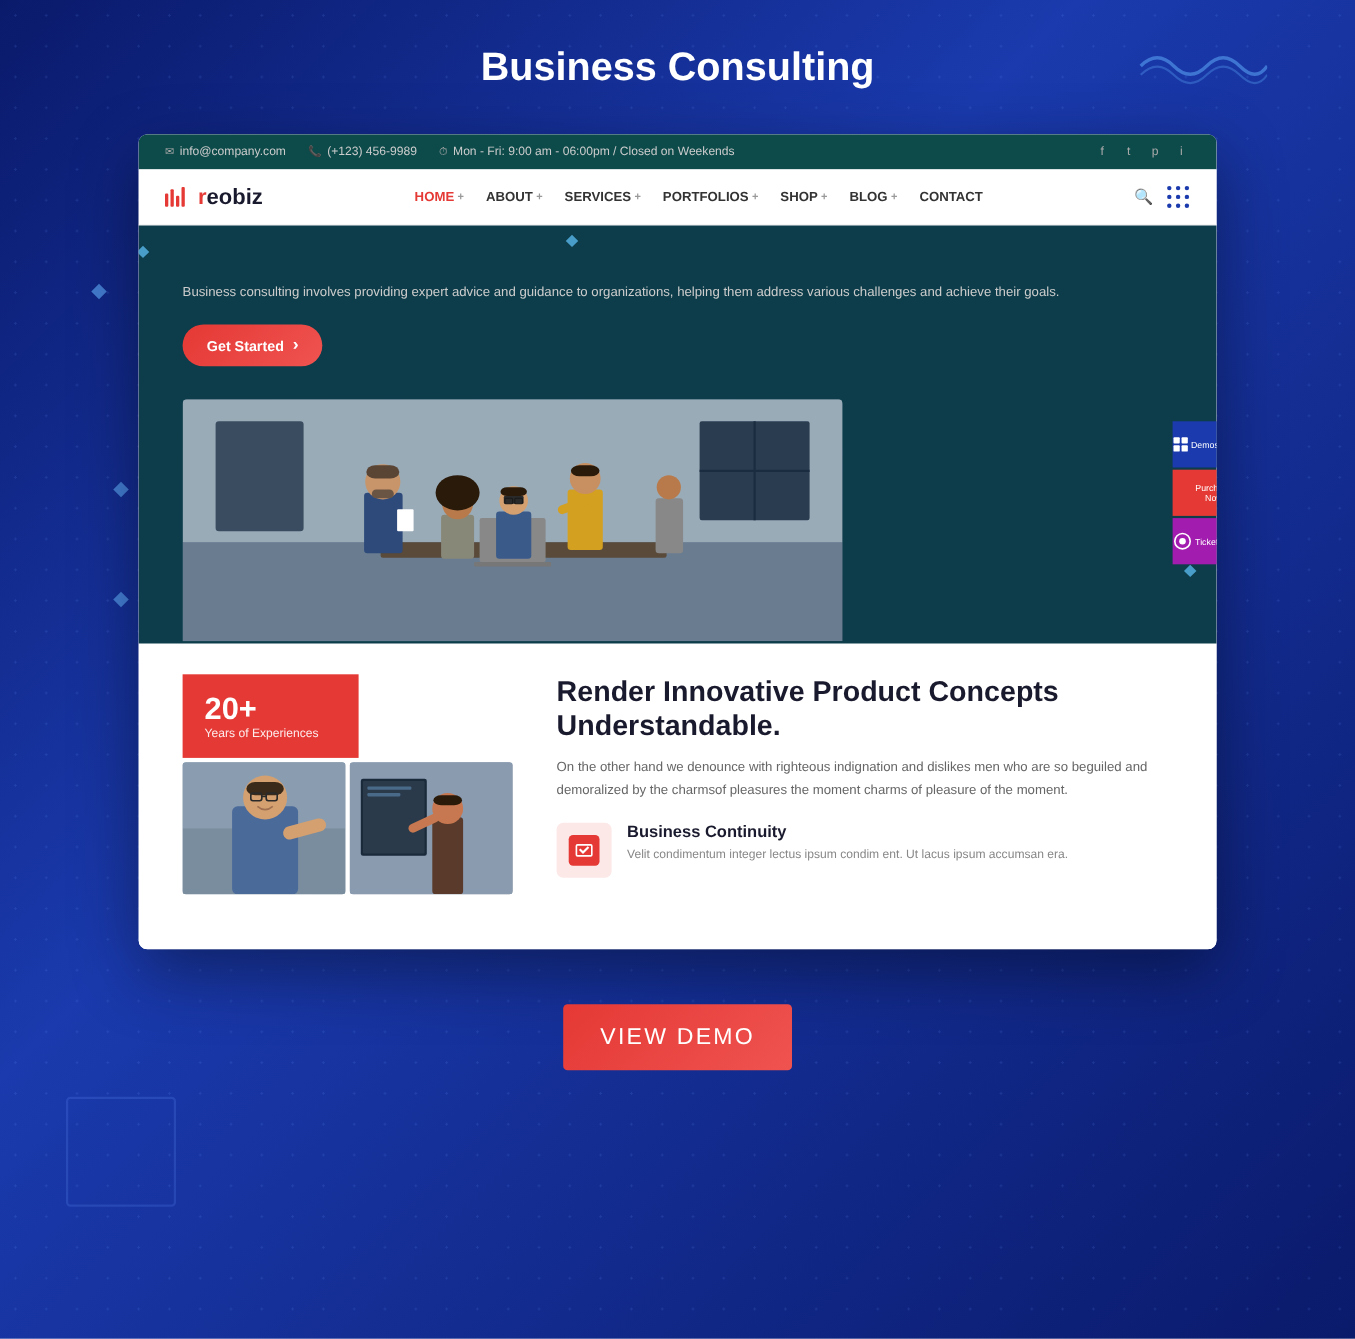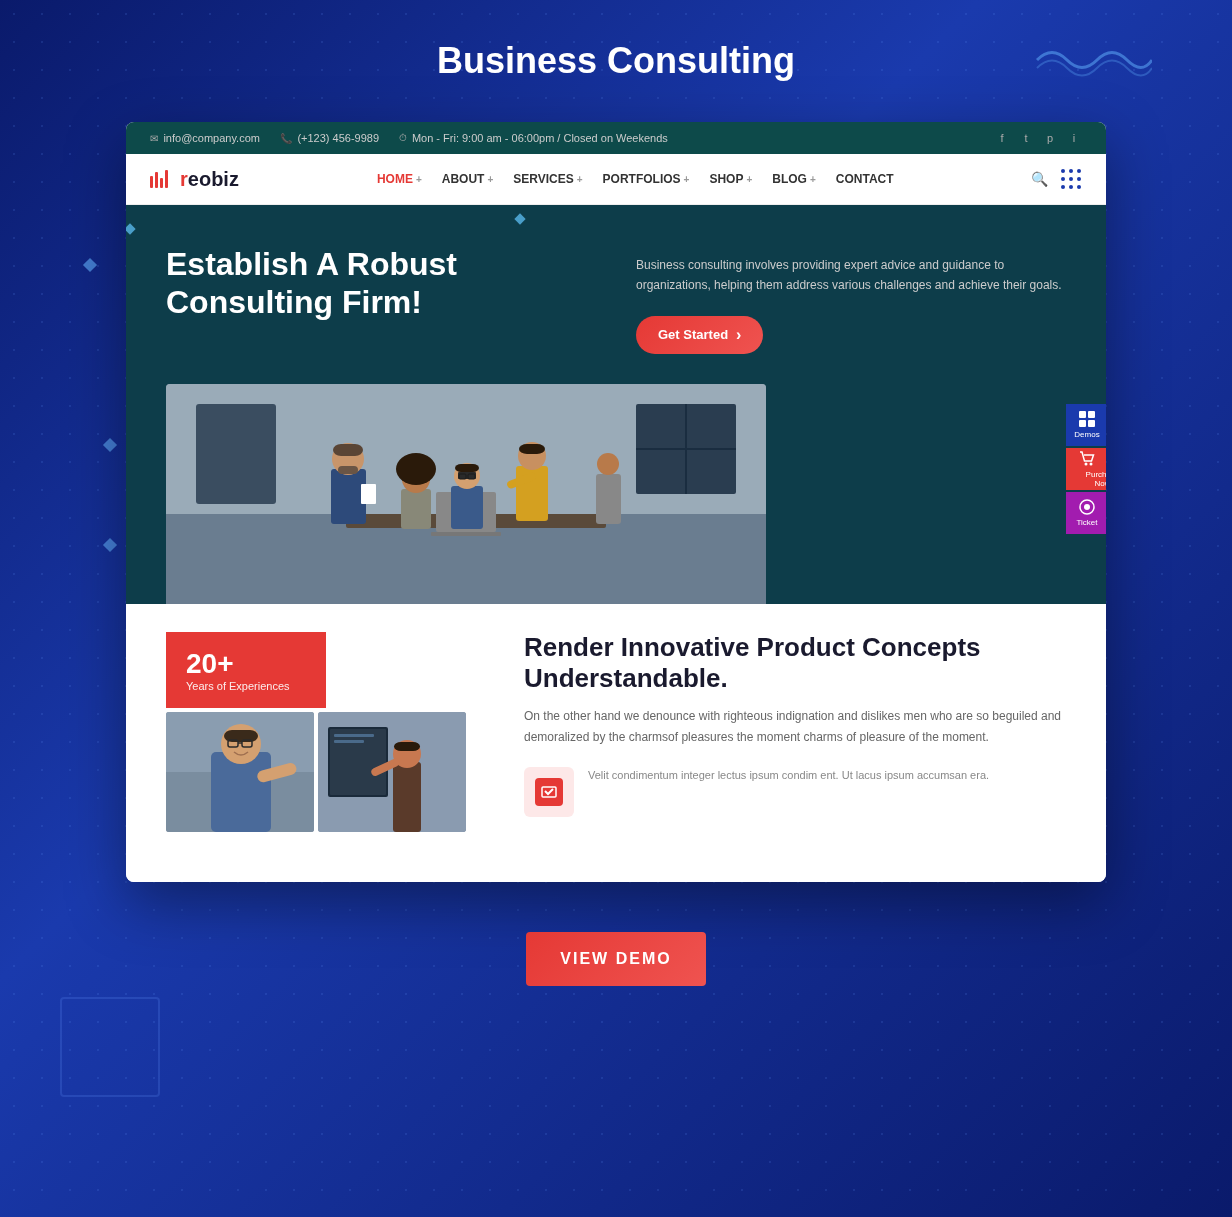--- a/index.html
+++ b/index.html
@@ -261,21 +261,20 @@
       right: -42px;
       top: 20px;
       display: flex;
       flex-direction: column;
       gap: 2px;
     }
     .float-btn {
       width: 42px;
       height: 42px;
       display: flex;
-      flex-direction: column;
       align-items: center;
       justify-content: center;
       color: white;
       font-size: 8px;
       cursor: pointer;
       text-align: center;
       gap: 2px;
     }
     .float-btn.blue { background: #1a3aad; }
     .float-btn.red { background: #e53935; }
@@ -320,21 +319,20 @@
       height: 120px;
       background: linear-gradient(135deg, #8a9bb0, #6a7d90);
       border-radius: 3px;
       overflow: hidden;
       position: relative;
     }
 
     
     .lower-right {
       flex: 1;
-      margin-left: 18px;
     }
     .lower-title {
       font-size: 26px;
       font-weight: 800;
       color: #1a1a2e;
       line-height: 1.2;
       margin-bottom: 12px;
     }
     .lower-desc {
       font-size: 12px;
@@ -386,22 +384,22 @@
       display: flex;
       justify-content: center;
       position: relative;
       z-index: 1;
     }
     .view-demo-btn {
       background: linear-gradient(135deg, #e53935, #ef5350);
       color: white;
       border: none;
       padding: 18px 34px;
-      font-size: 16px;
-      font-weight: 700;
+      font-size: 21px;
+      font-weight: 400;
       letter-spacing: 2px;
       border-radius: 4px;
       cursor: pointer;
     }
 
     
     .square-decoration {
       position: absolute;
       bottom: 120px;
       left: 60px;
@@ -525,23 +523,20 @@
     </div>
   </div>
 
   <div class="hero-section">
 
     <div class="hero-diamond" style="top: 20px; left: 0px;"></div>
     <div class="hero-diamond" style="top: 10px; left: 390px;"></div>
     <div class="hero-diamond" style="top: 310px; right: 20px;"></div>
 
     <div class="hero-content">
-      <div class="hero-left">
-        <h2 class="hero-title">Establish A Robust Consulting Firm!</h2>
-      </div>
       <div class="hero-right">
         <p class="hero-description">Business consulting involves providing expert advice and guidance to organizations, helping them address various challenges and achieve their goals.</p>
         <button class="get-started-btn">
           <span>Get Started</span>
         </button>
       </div>
     </div>
 
     <div class="hero-image-container" style="position:relative;">
       <div class="hero-image">
@@ -686,20 +681,21 @@
       <div class="feature-item">
         <div class="feature-icon-box">
           <div class="feature-icon-inner">
             <svg width="18" height="18" viewBox="0 0 18 18" fill="white">
               <rect x="2" y="4" width="14" height="10" rx="1" stroke="white" stroke-width="1.5" fill="none"></rect>
               <path d="M5 8 L8 11 L13 6" stroke="white" stroke-width="2" fill="none"></path>
             </svg>
           </div>
         </div>
         <div>
+          <div class="feature-title">Business Continuity</div>
           <div class="feature-text">Velit condimentum integer lectus ipsum condim ent. Ut lacus ipsum accumsan era.</div>
         </div>
       </div>
     </div>
   </div>
 
 </div>
 
 <div class="view-demo-container">
   <button class="view-demo-btn">VIEW DEMO</button>

